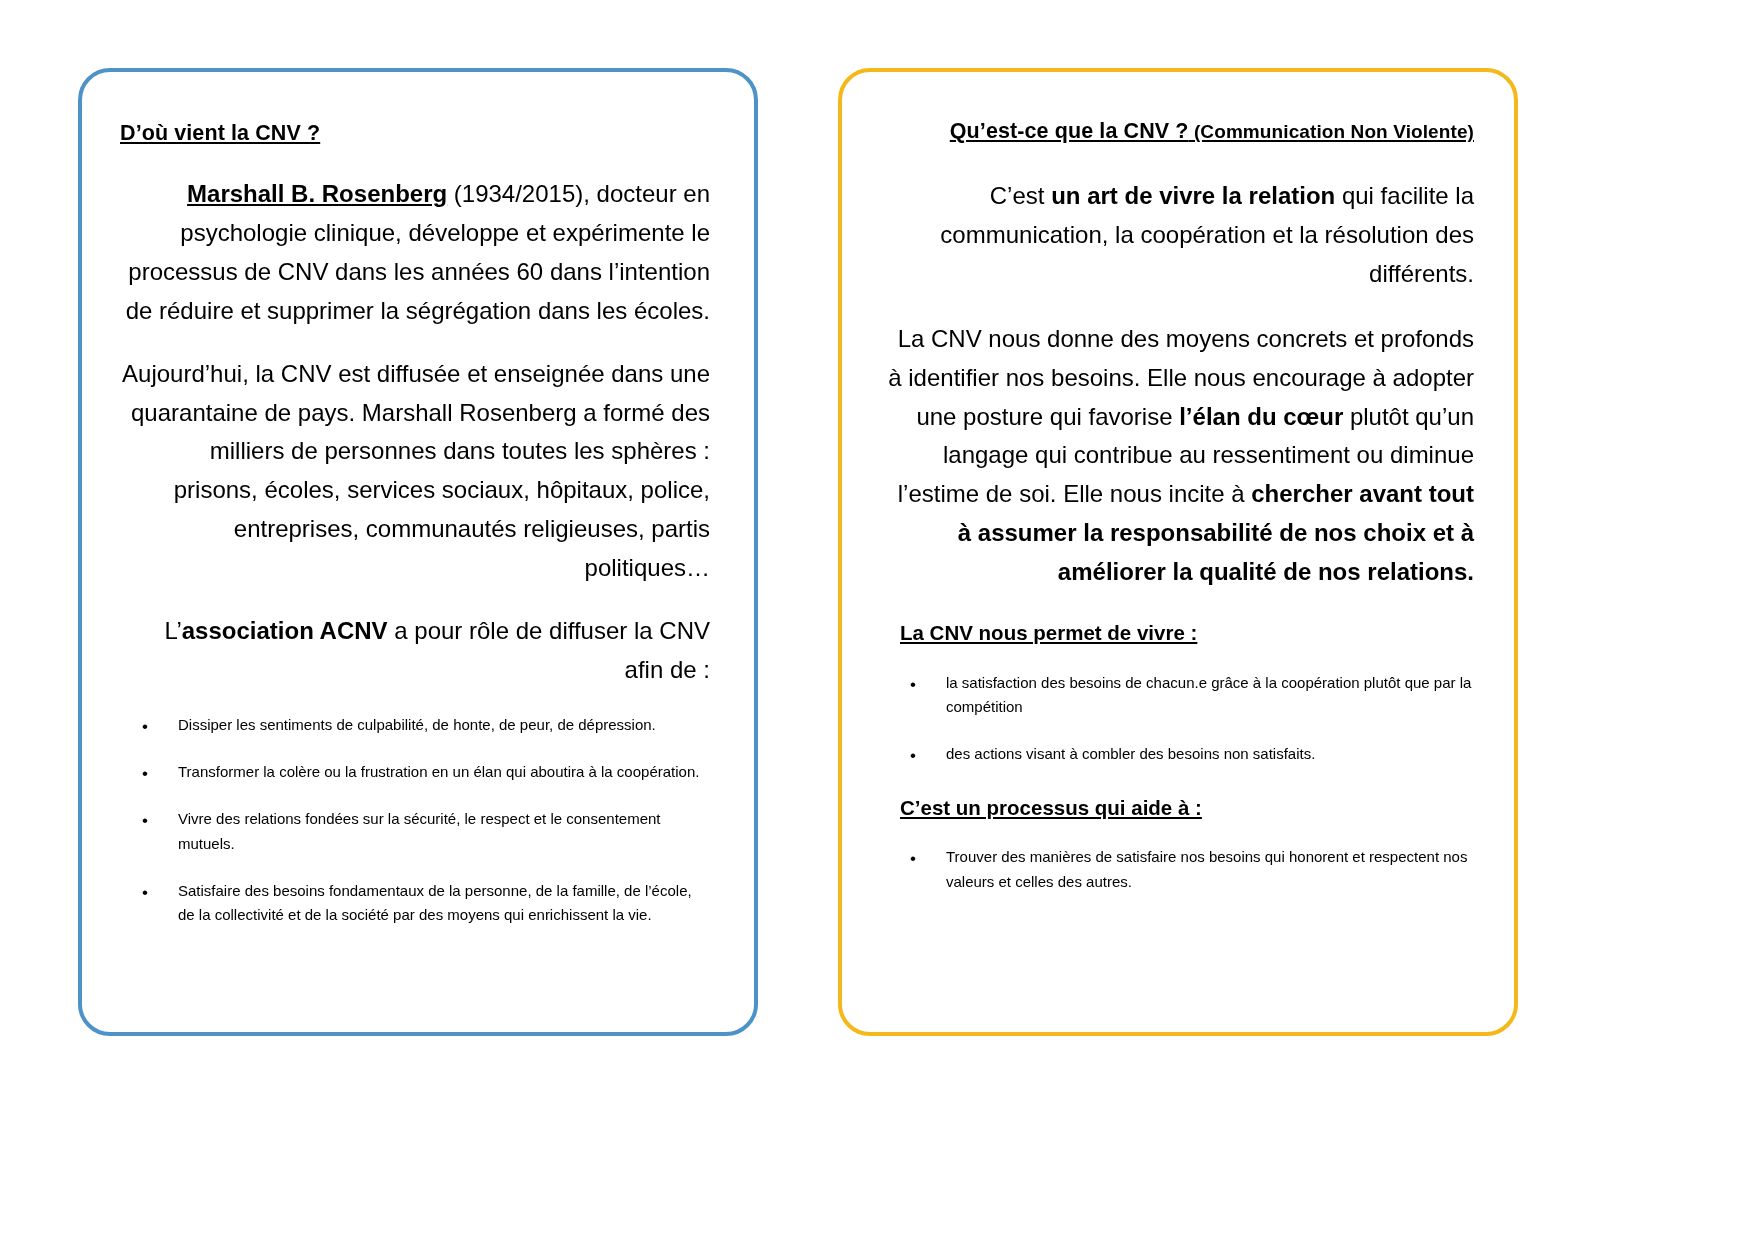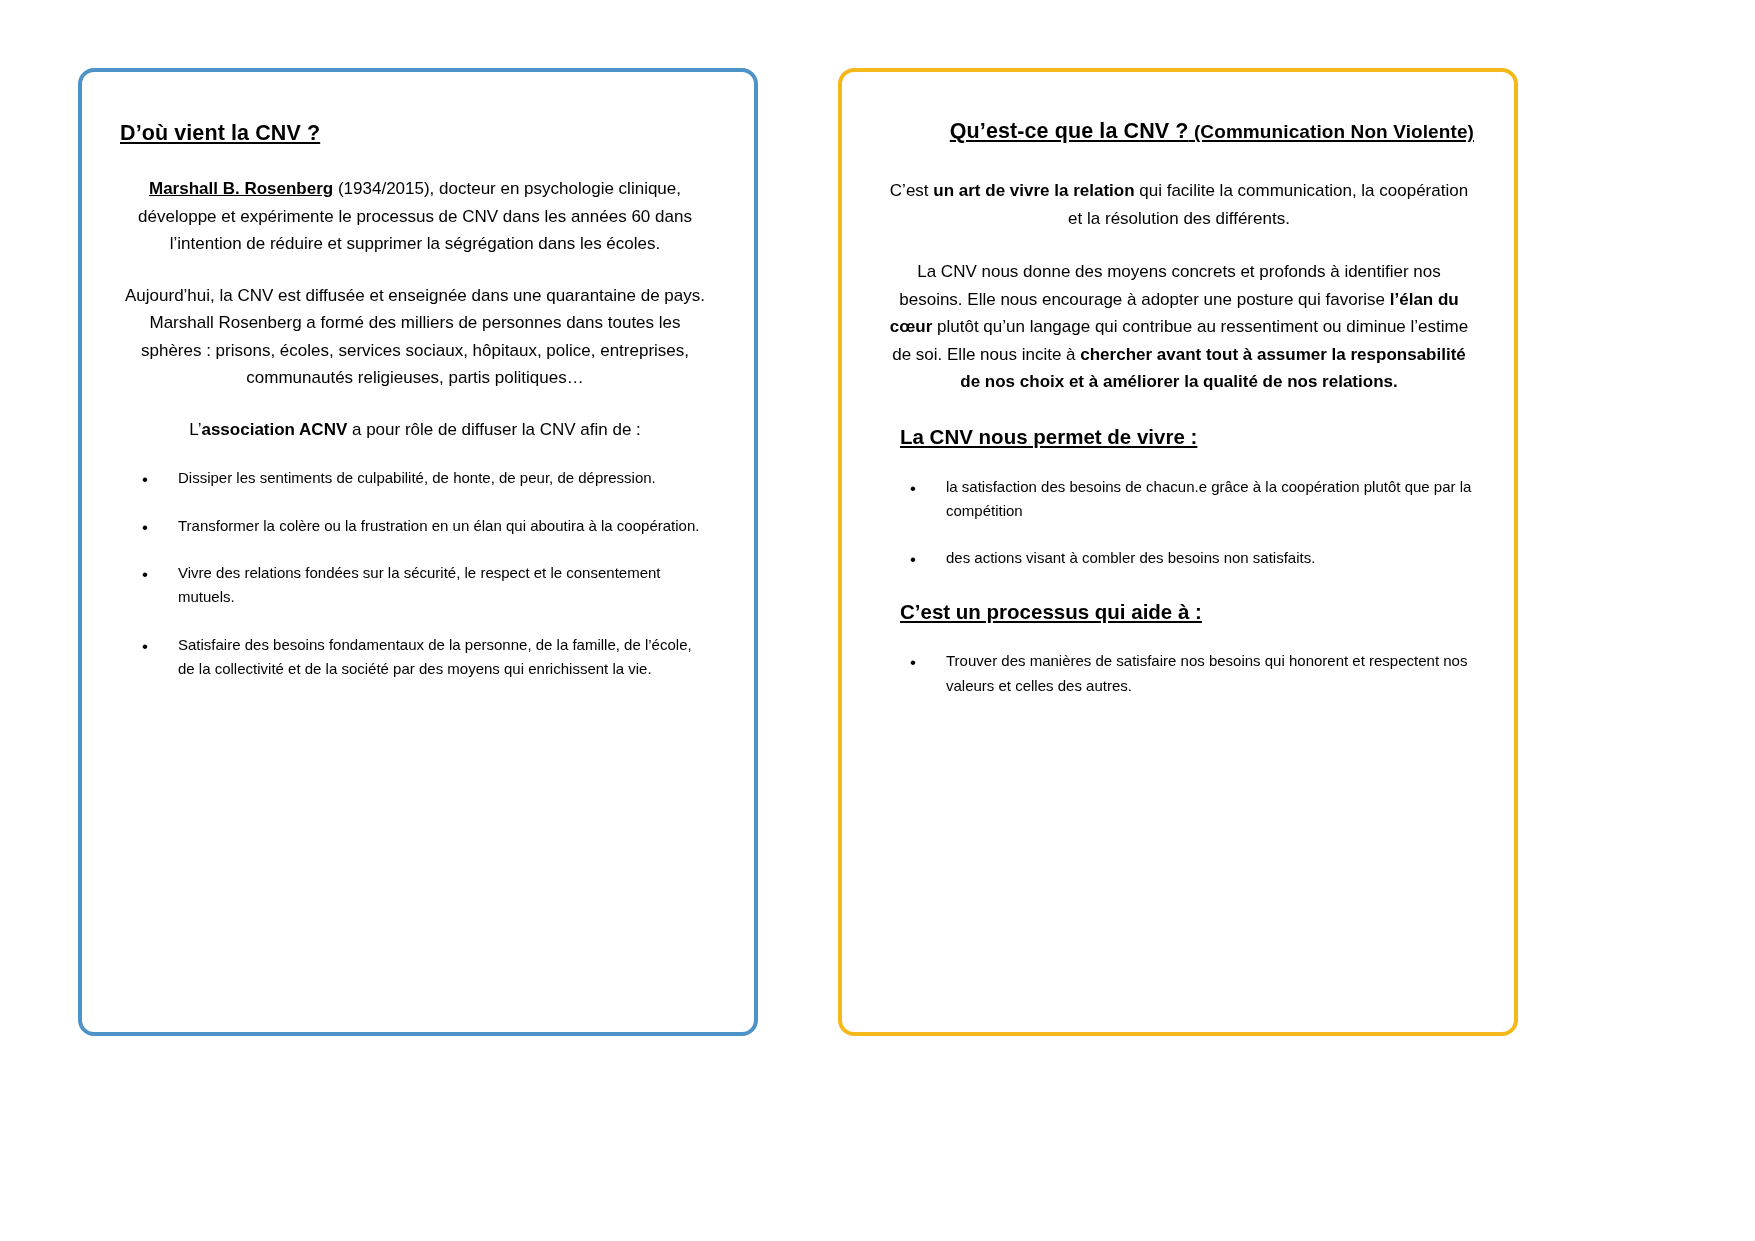--- a/index.html
+++ b/index.html
@@ -17,21 +17,21 @@
   }
   .page {
     position: relative;
     width: 1755px;
     height: 1241px;
     box-sizing: border-box;
   }
   .card {
     position: absolute;
     box-sizing: border-box;
-    border-radius: 16px;
+    border-radius: 32px;
     background: #ffffff;
   }
   .card-left {
     left: 78px;
     top: 68px;
     width: 680px;
     height: 968px;
     border: 4px solid #4e93c8;
   }
   .card-right {
@@ -58,24 +58,24 @@
     text-decoration: none;
   }
   h3.subheading {
     font-size: 20.5px;
     font-weight: bold;
     text-decoration: underline;
     margin: 26px 0 6px 16px;
     line-height: 1.45;
   }
   p.para {
-    font-size: 17px;
+    font-size: 24px;
     line-height: 1.62;
     margin: 0 0 24px 0;
-    text-align: center;
+    text-align: right;
   }
   p.para.tight {
     margin-bottom: 6px;
   }
   p.para b {
     font-weight: bold;
   }
   p.para u {
     text-decoration: underline;
   }

